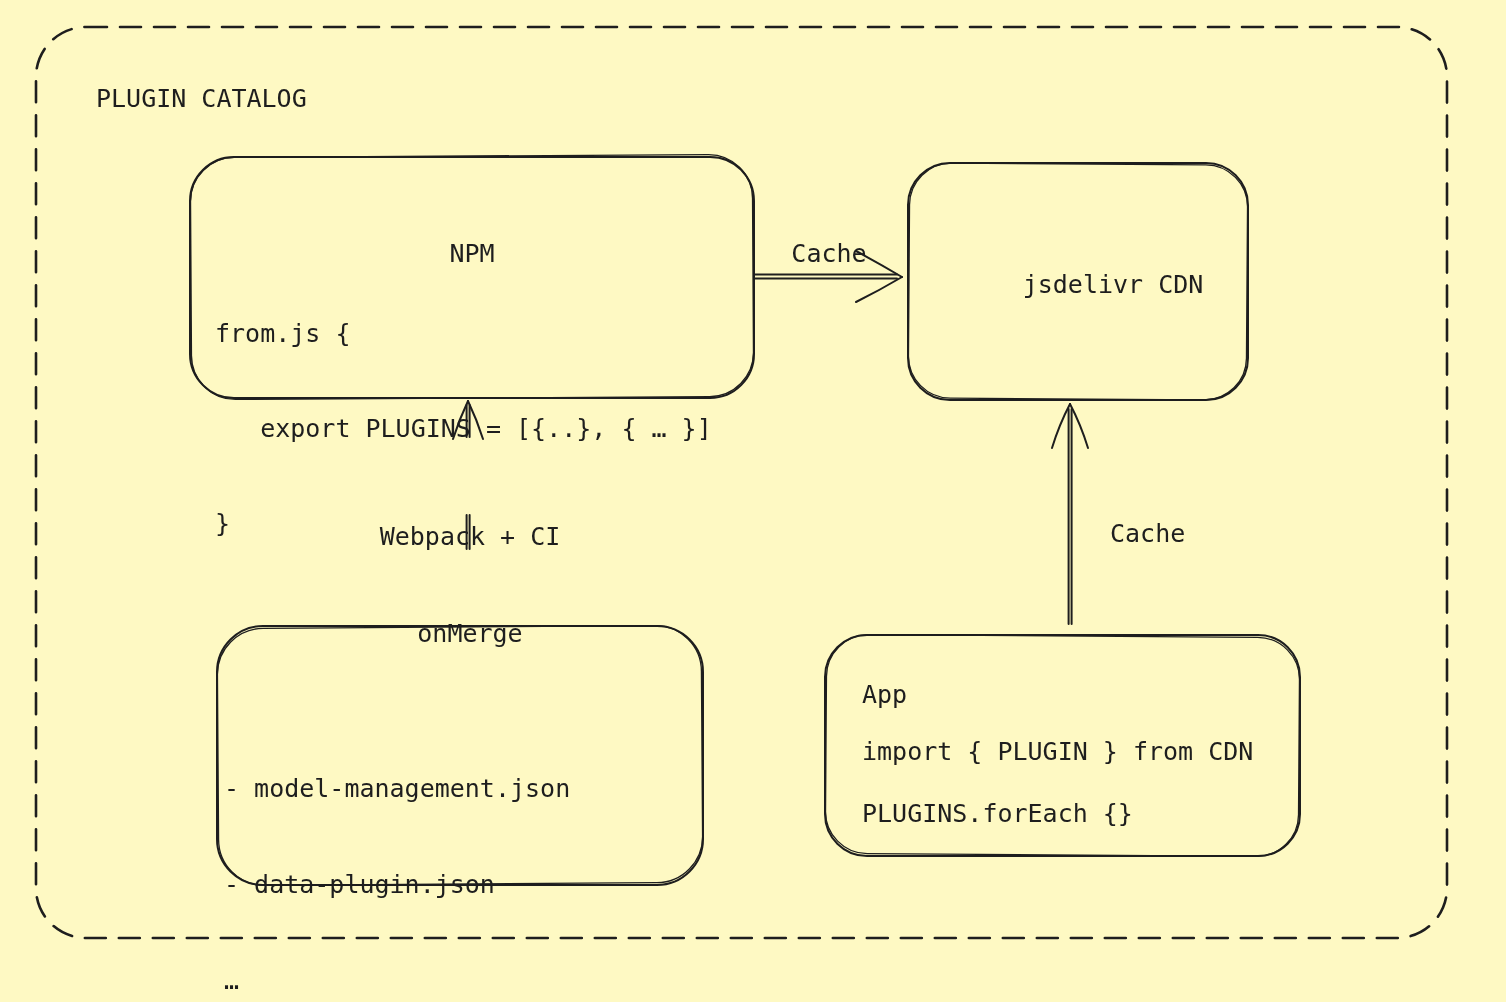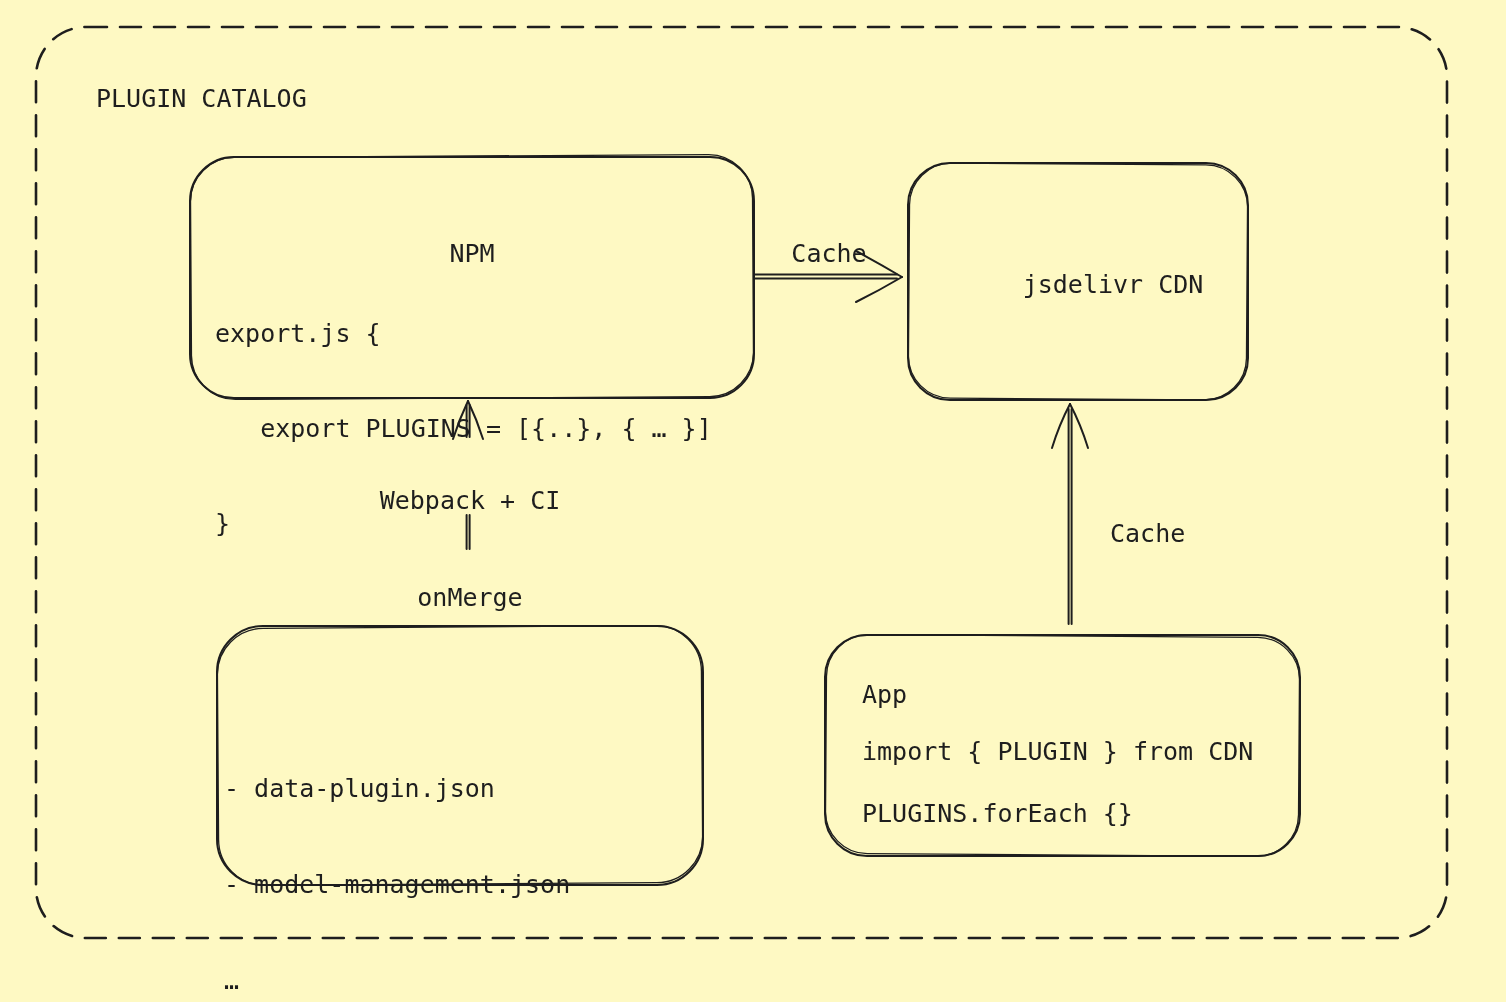--- a/index.html
+++ b/index.html
@@ -85,37 +85,37 @@
         <path d="M1070 404 Q1081 425 1088 448"></path>
       </g>
 
     </g>
   </svg>
 
   <div class="t" style="left:96px; top:83px;">PLUGIN CATALOG</div>
 
   <div class="t ctr" style="left:190px; top:192px; width:564px;margin-top:46px;">NPM</div>
   <div class="t" style="left:215px; top:254px;">
-    <div class="code-line">export.js {</div>
+    <div class="code-line">from.js {</div>
     <div class="code-line">   export PLUGINS = [{..}, { … }]</div>
     <div class="code-line">}</div>
   </div>
 
   <div class="t ctr" style="left:754px; top:201px; width:150px;margin-top:37px;">Cache</div>
 
   <div class="t ctr" style="left:908px; top:269px; width:340px;margin-left:35px;">jsdelivr CDN</div>
 
-  <div class="t ctr" style="left:330px; top:420px; width:280px;">
+  <div class="t ctr" style="left:330px; top:456px; width:280px;">
     <div class="lh33">Webpack + CI</div>
     <div class="lh33">onMerge</div>
   </div>
 
   <div class="t" style="left:224px; top:709px;">
+    <div>- model-management.json</div>
     <div>- data-plugin.json</div>
-    <div>- model-management.json</div>
     <div>…</div>
   </div>
 
   <div class="t" style="left:862px; top:679px;text-align:right;">App</div>
   <div class="t" style="left:862px; top:736px;">import { PLUGIN } from CDN</div>
   <div class="t" style="left:862px; top:798px;">PLUGINS.forEach {}</div>
 
   <div class="t" style="left:1110px; top:518px;">Cache</div>
 
 </div>

